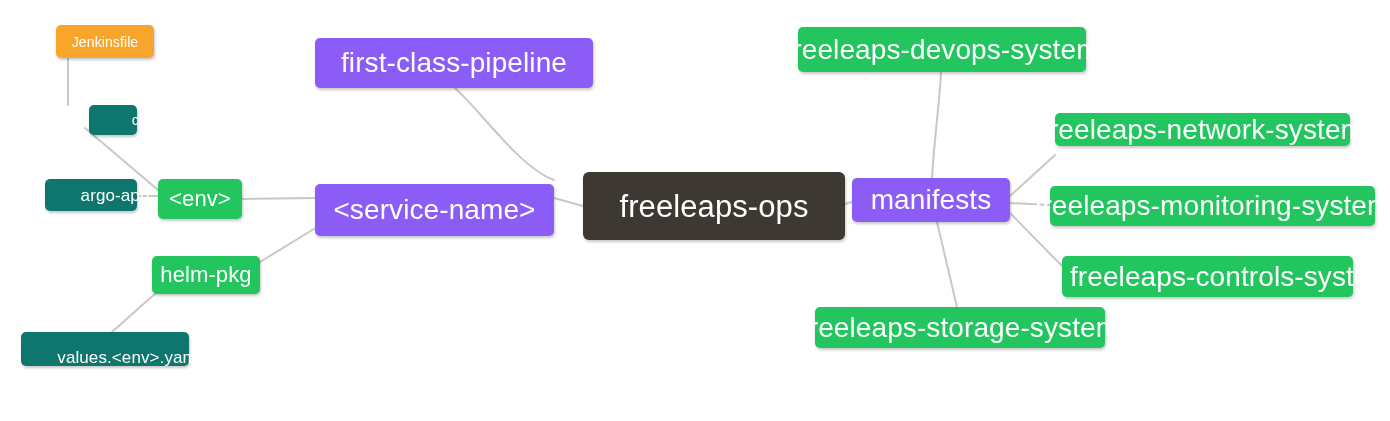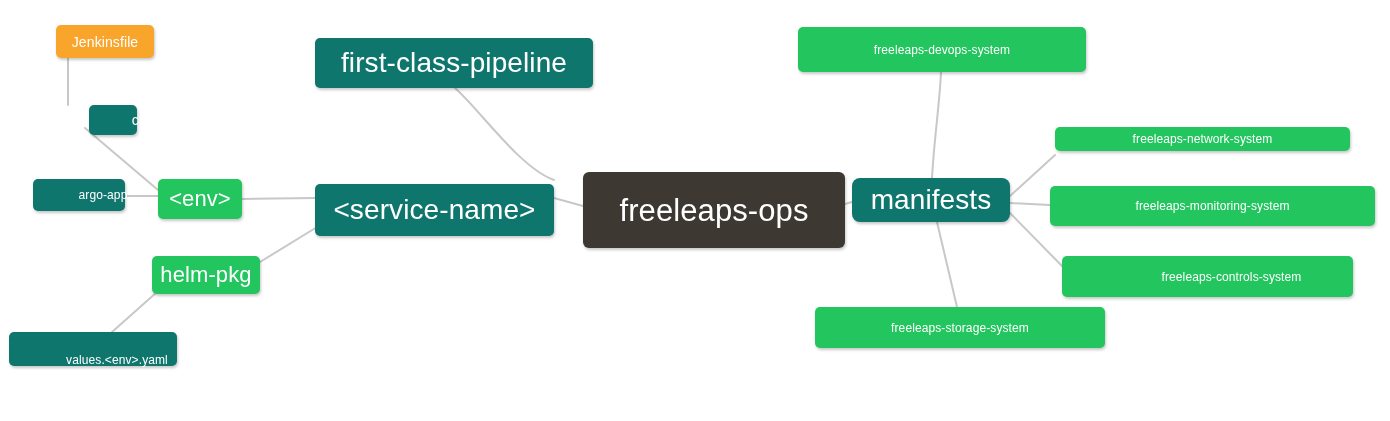--- a/index.html
+++ b/index.html
@@ -37,26 +37,26 @@
     border-radius: 5px;
     white-space: nowrap;
     line-height: 1;
     letter-spacing: 0.1px;
     box-shadow: 1px 2px 3px rgba(0,0,0,0.22);
     user-select: none;
   }
   .node.sz-root     { font-size: 31px; border-radius: 6px; }
   .node.sz-xl       { font-size: 28px; }
   .node.sz-md       { font-size: 22px; justify-content: center; }
-  .node.sz-sm       { font-size: 12px; }
-  .node.sz-xs       { font-size: 12px; }
+  .node.sz-sm       { font-size: 28px; }
+  .node.sz-xs       { font-size: 17px; margin-left: 12px; }
   .node.sz-xxs      { font-size: 14px; margin-left: 36px; }
 
   .c-root   { background: #3e3832; }
-  .c-blue   { background: #0f766e; }
+  .c-blue   { background: #8b5cf6; }
   .c-green  { background: #22c55e; }
   .c-orange { background: #f9a52b; }
   .c-red    { background: #0f766e; padding-left: 48px; }
 </style>
 </head>
 <body>
 
 <div id="canvas" style="width: 1390px; height: 421px; background: rgb(255, 255, 255);">
   <svg id="edges" viewBox="0 0 1390 421" width="1390" height="421" aria-hidden="true">
       <path d="M 583 206 L 554 198" fill="none" stroke="#c8c8c8" stroke-width="2" stroke-linecap="round"></path>
@@ -68,27 +68,27 @@
       <path d="M 158 196 L 125 196" fill="none" stroke="#c8c8c8" stroke-width="2" stroke-linecap="round"></path>
       <path d="M 68 105 L 68 58" fill="none" stroke="#c8c8c8" stroke-width="2" stroke-linecap="round"></path>
       <path d="M 157 292 L 112 332" fill="none" stroke="#c8c8c8" stroke-width="2" stroke-linecap="round"></path>
       <path d="M 932 178 C 934 140 940 100 941 72" fill="none" stroke="#c8c8c8" stroke-width="2" stroke-linecap="round"></path>
       <path d="M 1010 196 L 1055 155" fill="none" stroke="#c8c8c8" stroke-width="2" stroke-linecap="round"></path>
       <path d="M 1010 203 L 1050 205" fill="none" stroke="#c8c8c8" stroke-width="2" stroke-linecap="round"></path>
       <path d="M 1010 213 L 1062 266" fill="none" stroke="#c8c8c8" stroke-width="2" stroke-linecap="round"></path>
       <path d="M 937 222 L 957 307" fill="none" stroke="#c8c8c8" stroke-width="2" stroke-linecap="round"></path>
     </svg>
   <div id="nodes">
-      <div class="node sz-root c-root" style="left: 583px; top: 172px; width: 262px; height: 76px;">
+      <div class="node sz-root c-root" style="left: 583px; top: 172px; width: 262px; height: 68px;">
         <span>freeleaps-ops</span>
       </div>
       <div class="node sz-xl c-blue" style="left: 315px; top: 184px; width: 239px; height: 52px;">
         <span>&lt;service-name&gt;</span>
       </div>
-      <div class="node sz-xl c-blue" style="left: 852px; top: 178px; width: 158px; height: 44px; border-radius: 8px;">
+      <div class="node sz-xl c-blue" style="left: 852px; top: 178px; width: 158px; height: 44px;">
         <span>manifests</span>
       </div>
       <div class="node sz-xl c-blue" style="left: 315px; top: 38px; width: 278px; height: 50px;">
         <span>first-class-pipeline</span>
       </div>
       <div class="node sz-md c-green" style="left: 158px; top: 179px; width: 84px; height: 40px;">
         <span>&lt;env&gt;</span>
       </div>
       <div class="node sz-md c-green" style="left: 152px; top: 256px; width: 108px; height: 38px;">
         <span>helm-pkg</span>
@@ -101,21 +101,21 @@
       </div>
       <div class="node sz-xs c-red" style="left: 9px; top: 332px; width: 168px; height: 34px; align-items: flex-end;">
         <span>values.&lt;env&gt;.yaml</span>
       </div>
       <div class="node sz-xxs c-orange" style="left: 20px; top: 25px; width: 98px; height: 33px;">
         <span>Jenkinsfile</span>
       </div>
       <div class="node sz-sm c-green" style="left: 798px; top: 27px; width: 288px; height: 45px;">
         <span>freeleaps-devops-system</span>
       </div>
-      <div class="node sz-sm c-green" style="left: 1055px; top: 127px; width: 295px; height: 24px;">
+      <div class="node sz-sm c-green" style="left: 1055px; top: 113px; width: 295px; height: 33px;">
         <span>freeleaps-network-system</span>
       </div>
       <div class="node sz-sm c-green" style="left: 1050px; top: 186px; width: 325px; height: 40px;">
         <span>freeleaps-monitoring-system</span>
       </div>
       <div class="node sz-sm c-green" style="left: 1062px; top: 256px; width: 291px; height: 41px; padding-left: 48px;">
         <span>freeleaps-controls-system</span>
       </div>
       <div class="node sz-sm c-green" style="left: 815px; top: 307px; width: 290px; height: 41px;">
         <span>freeleaps-storage-system</span>

